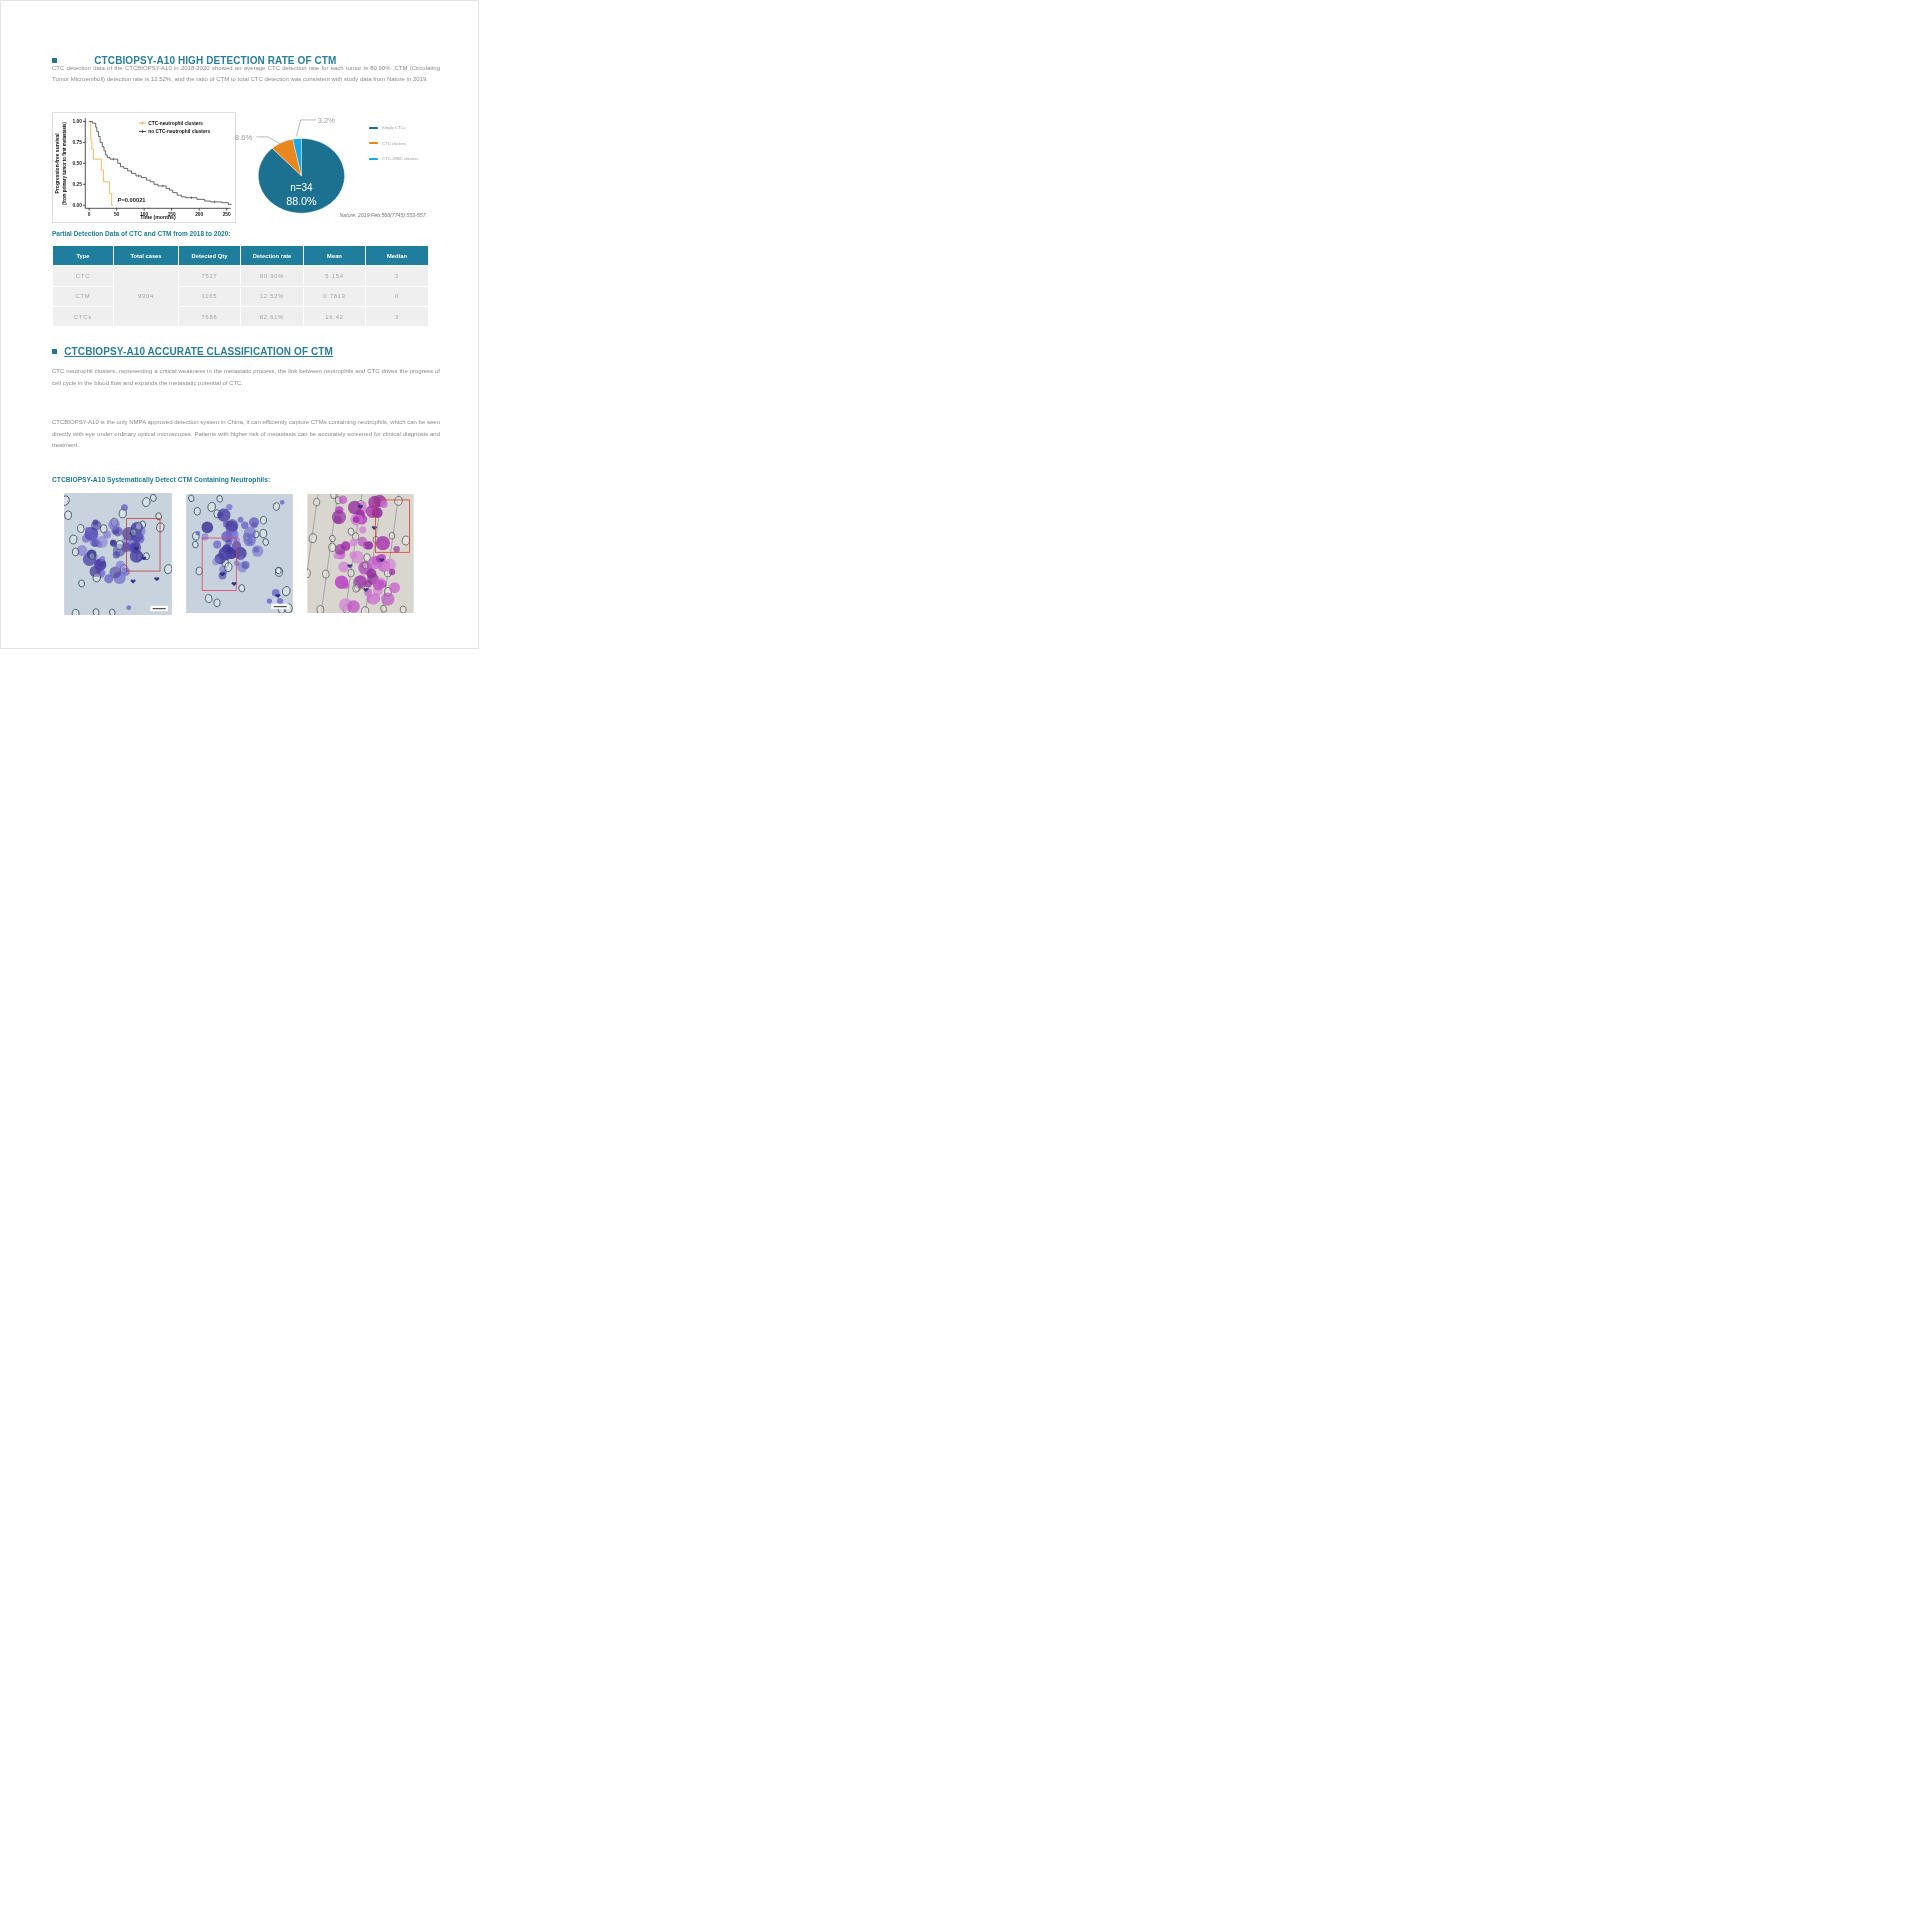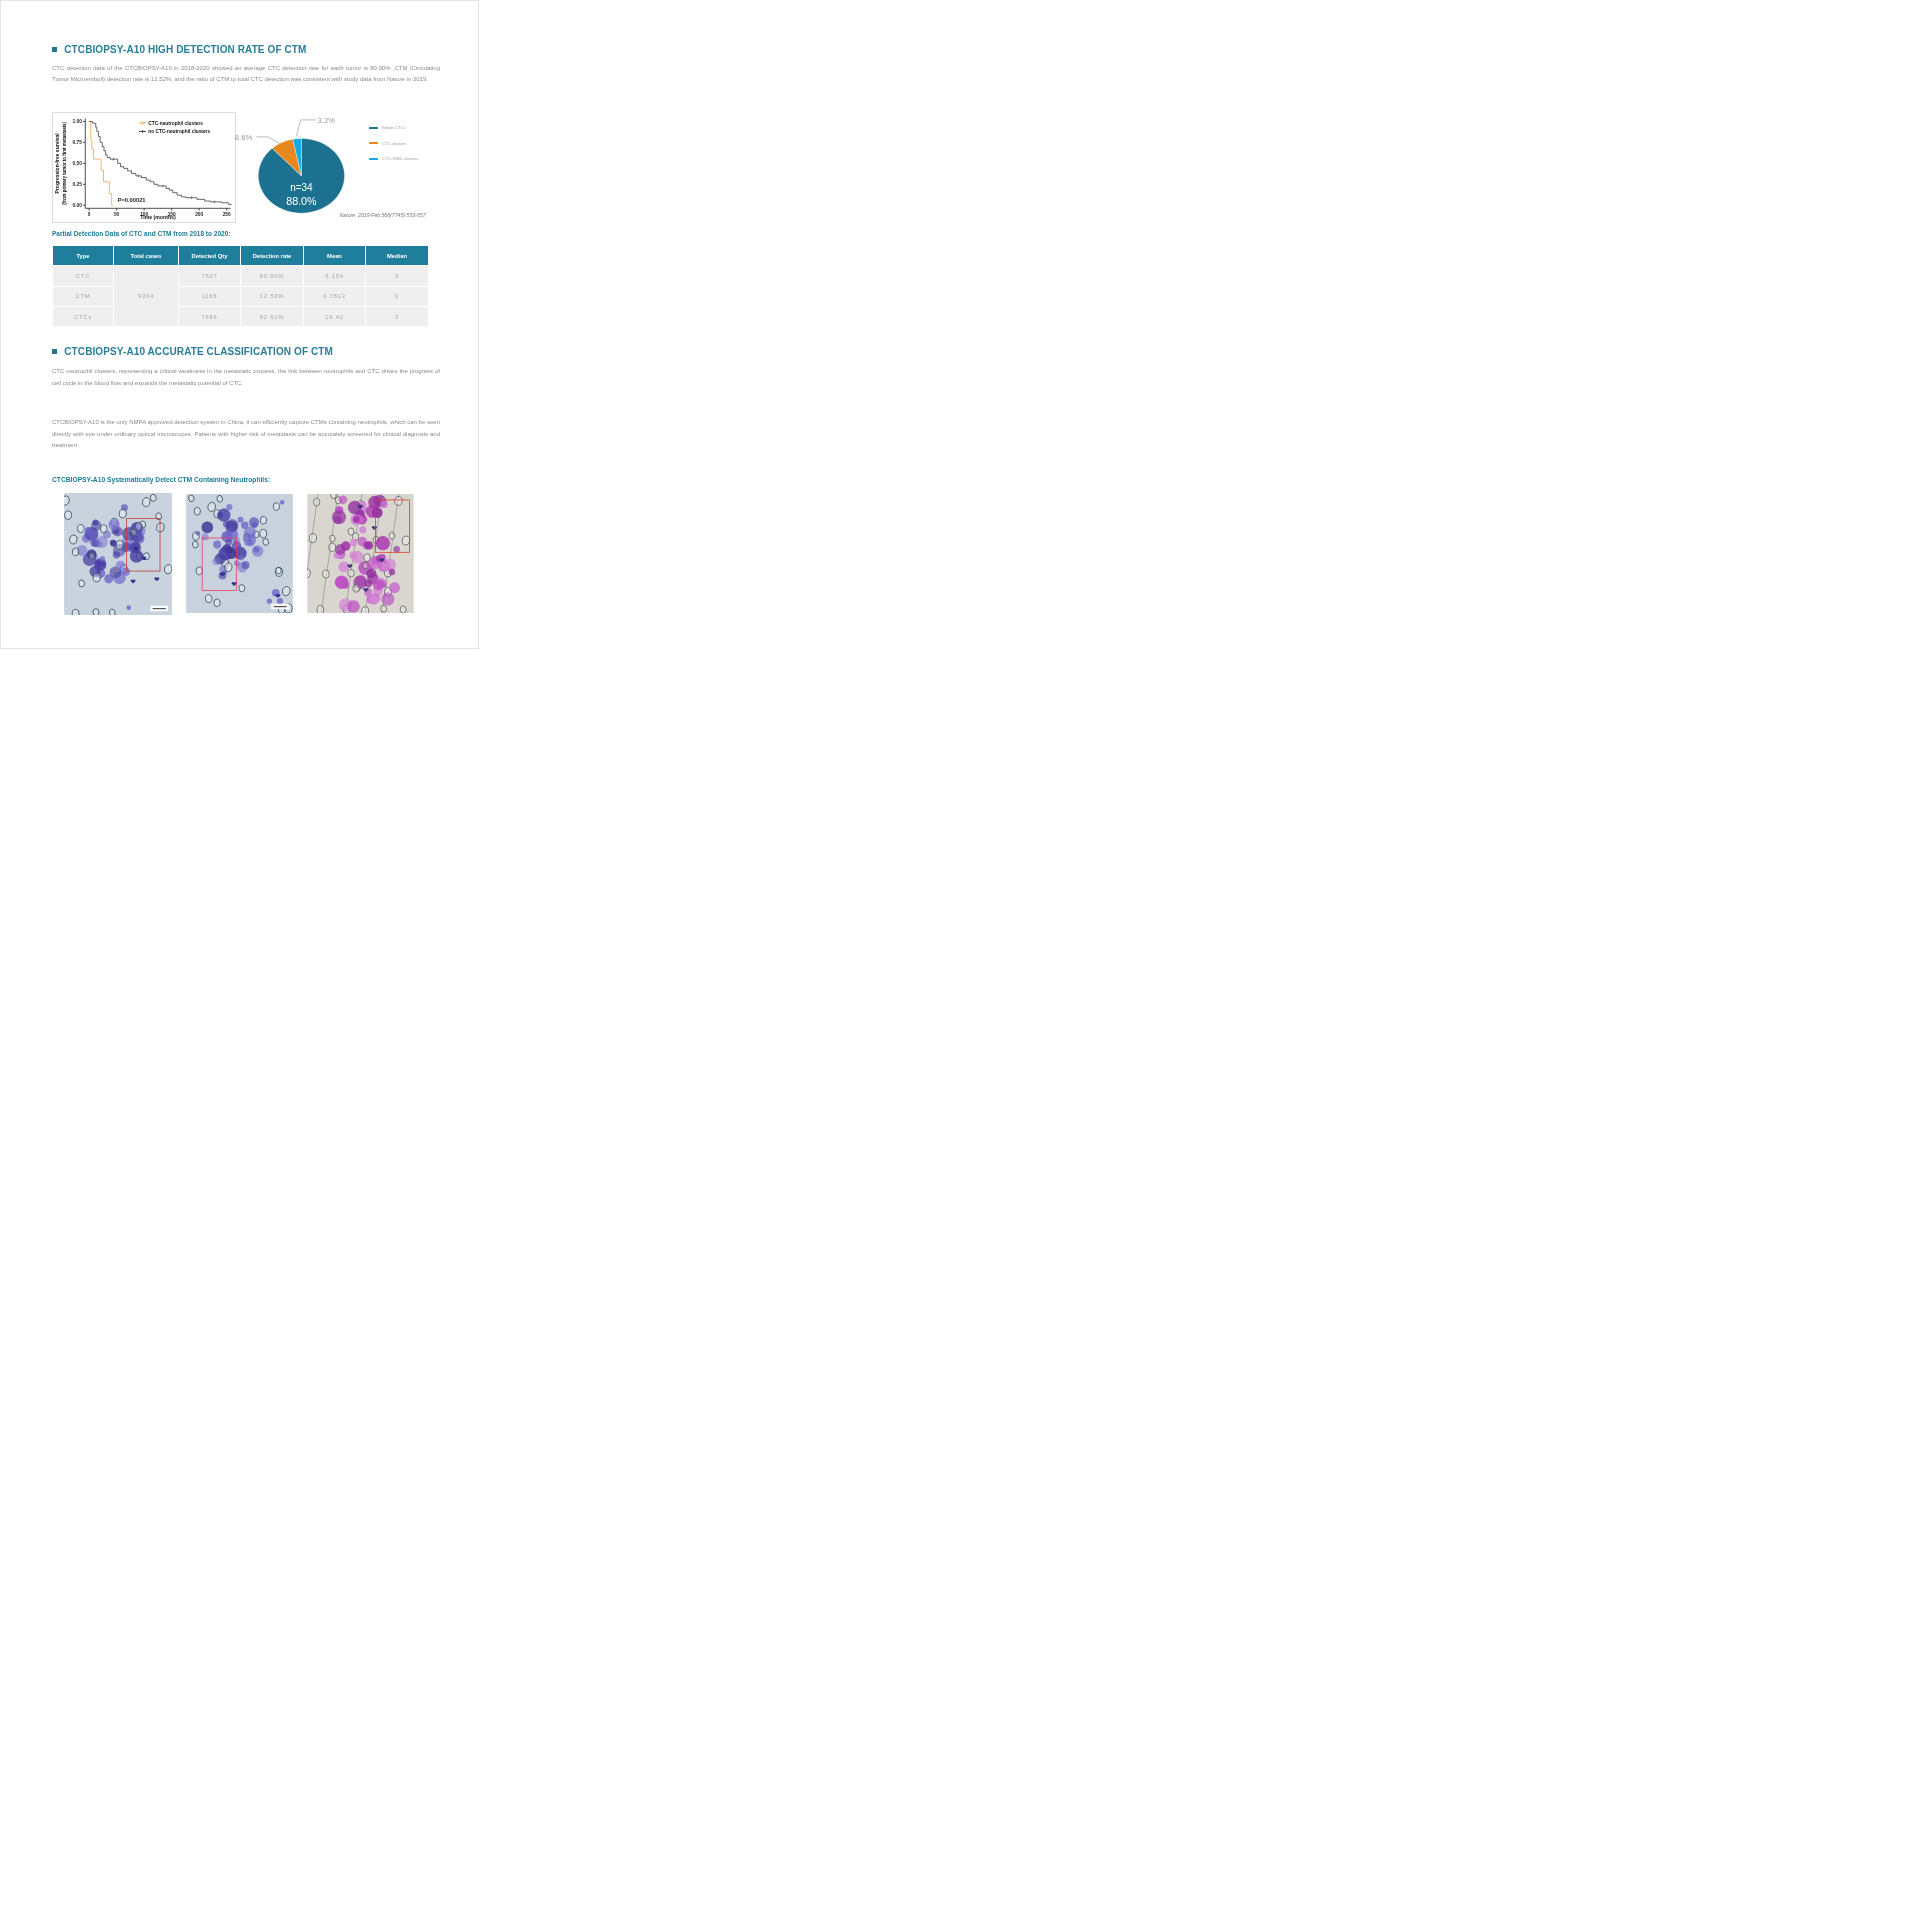--- a/index.html
+++ b/index.html
@@ -24,21 +24,21 @@
   .micro{position:absolute;}
   .m1{left:63px;top:492px;}
   .m2{left:185px;top:493px;}
   .m3{left:306px;top:493px;}
 </style>
 </head>
 <body>
 
 <div class="page">
 
-  <h1 class="sec-title" style="top:43px;">
+  <h1 class="sec-title" style="top:54px;gap:30px;">
     <span class="bullet"></span>
     <span>CTCBIOPSY-A10 HIGH DETECTION RATE OF CTM</span>
   </h1>
 
   <p class="body-par" style="top:62px;line-height:11.2px;">CTC detection data of the CTCBIOPSY-A10 in 2018-2020 showed an average CTC detection rate for each tumor is 80.90% ,CTM (Circulating Tumor Microemboli) detection rate is 12.52%, and the ratio of CTM to total CTC detection was consistent with study data from Nature in 2019.</p>
 
   <div class="km-panel">
     <svg id="km-svg" width="181" height="108" viewBox="0 0 471 281">
         <line x1="84" y1="14" x2="84" y2="248" stroke="#1a1a1a" stroke-width="2"></line>
         <line x1="84" y1="248" x2="462" y2="248" stroke="#1a1a1a" stroke-width="2"></line>
@@ -154,21 +154,21 @@
       <tr>
         <td>CTCs</td>
         <td>7686</td>
         <td>82.61%</td>
         <td>16.42</td>
         <td>3</td>
       </tr>
     </tbody>
   </table>
 
-  <h1 class="sec-title" style="top:345px;">
+  <h1 class="sec-title" style="top:345px;text-decoration:underline;">
     <span class="bullet"></span>
     <span>CTCBIOPSY-A10 ACCURATE CLASSIFICATION OF CTM</span>
   </h1>
 
   <p class="body-par" style="top:365px;line-height:11.6px;">CTC neutrophil clusters, representing a critical weakness in the metastatic process, the link between neutrophils and CTC drives the progress of cell cycle in the blood flow and expands the metastatic potential of CTC.</p>
 
   <p class="body-par" style="top:416px;line-height:11.6px;">CTCBIOPSY-A10 is the only NMPA approved detection system in China, it can efficiently capture CTMs containing neutrophils, which can be seen directly with eye under ordinary optical microscopes. Patients with higher risk of metastasis can be accurately screened for clinical diagnosis and treatment.</p>
 
   <h2 class="teal-caption" style="top:475px;font-size:6.7px;">CTCBIOPSY-A10 Systematically Detect CTM Containing Neutrophils:</h2>
 

